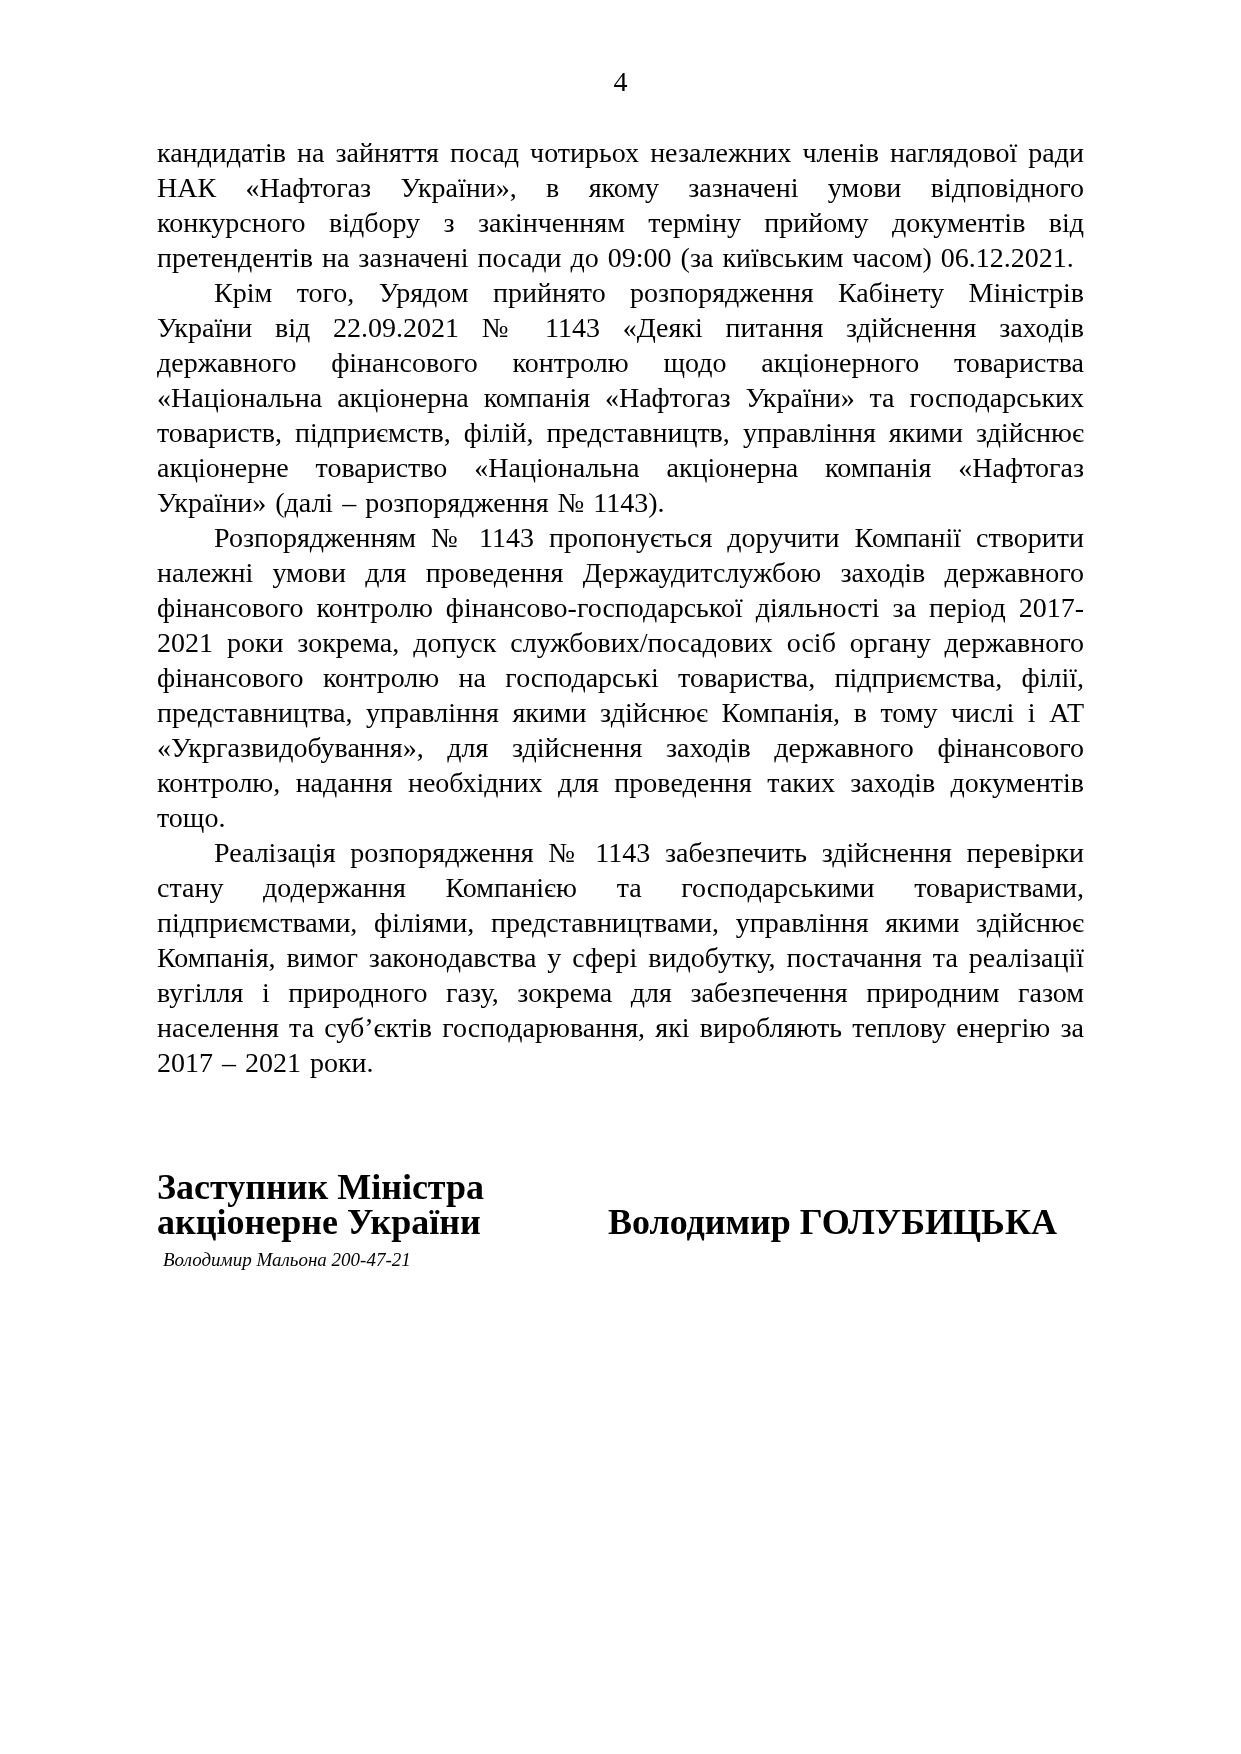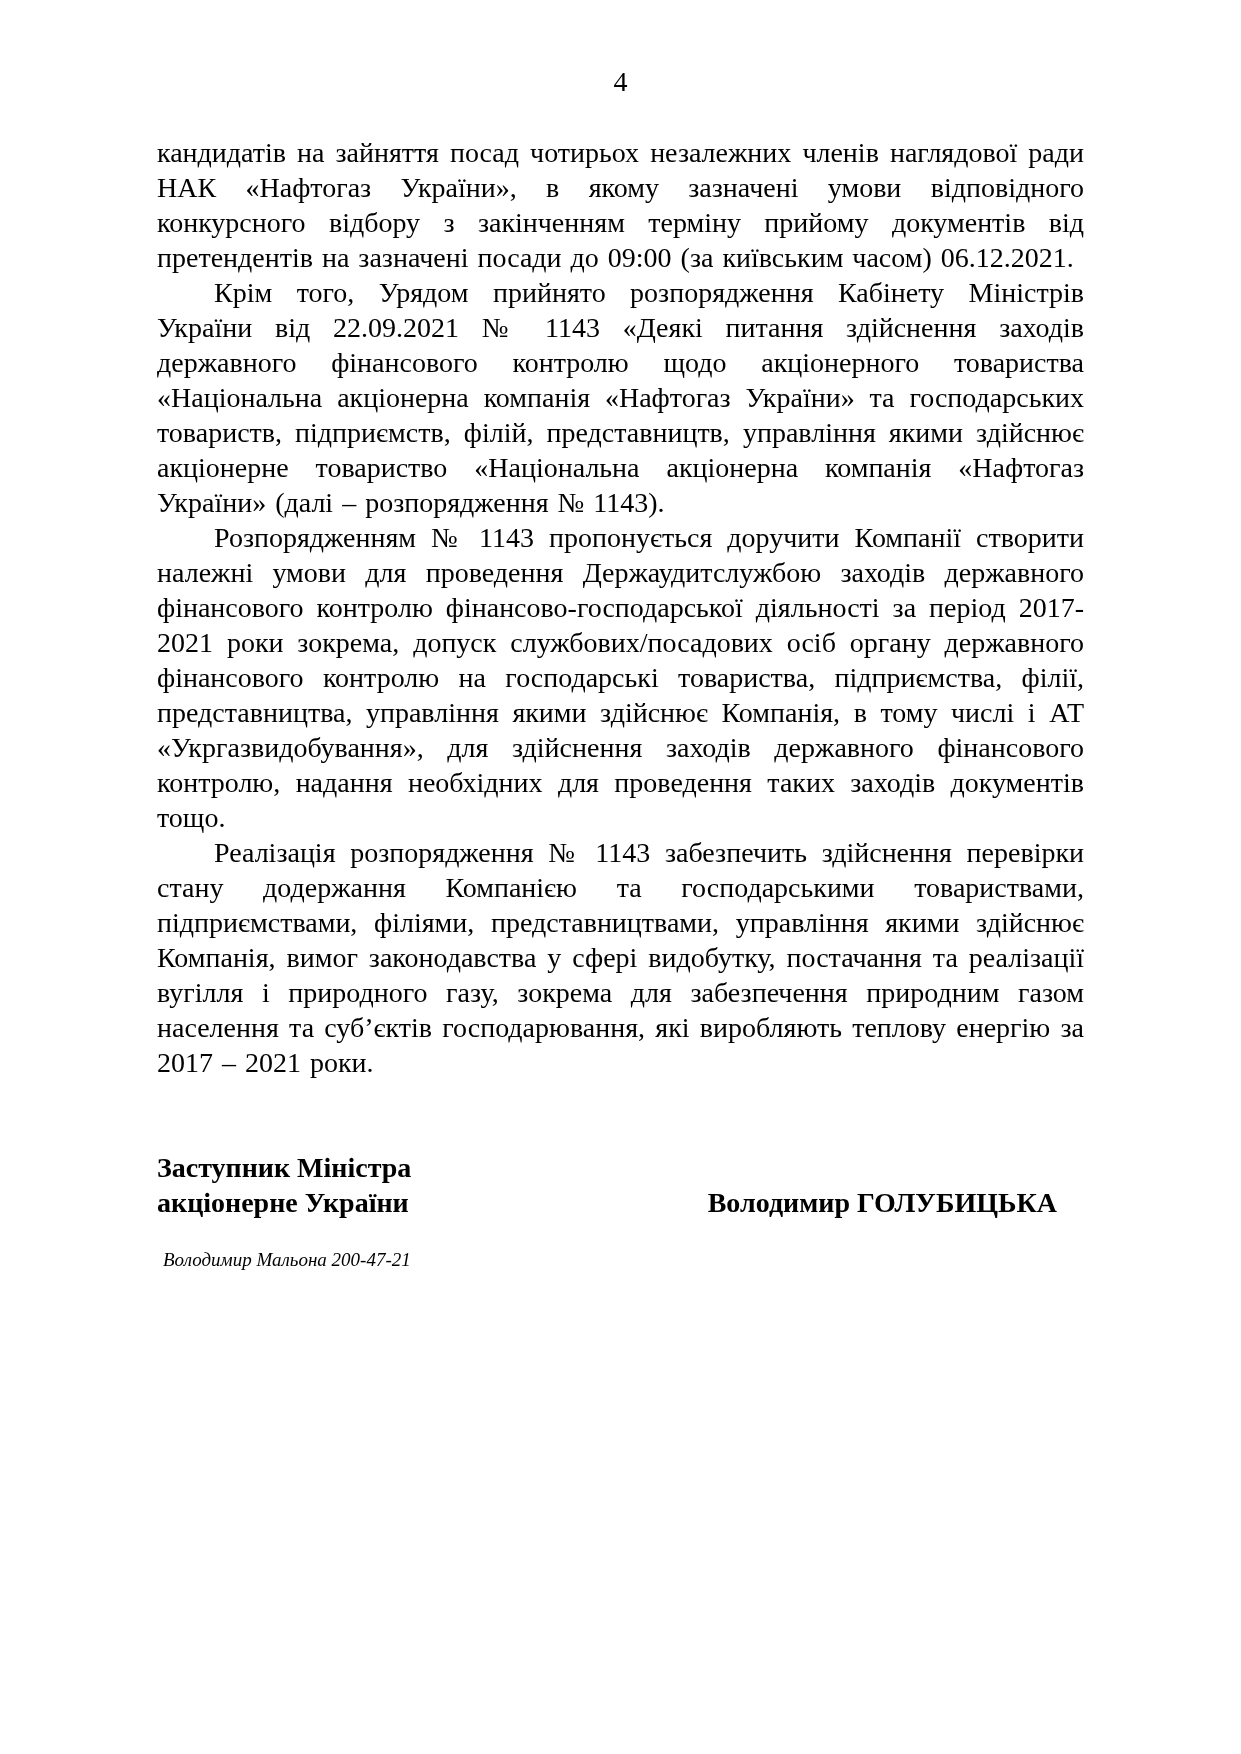--- a/index.html
+++ b/index.html
@@ -31,25 +31,25 @@
   .content p {
     margin: 0;
     text-indent: 0;
     word-spacing: 2px;
   }
   .content p.indent {
     text-indent: 57px;
     font-family: Liberation Serif, serif;
   }
   .signature {
-    margin: 70px 157px 0 157px;
+    margin: 90px 157px 0 157px;
     display: flex;
     justify-content: space-between;
     align-items: flex-end;
-    font-size: 28px;
+    font-size: 36px;
     line-height: 35px;
     font-weight: bold;
   }
   .sig-right {
     padding-right: 27px;
     white-space: nowrap;
   }
   .footer-reference {
     position: absolute;
     left: 163px;

